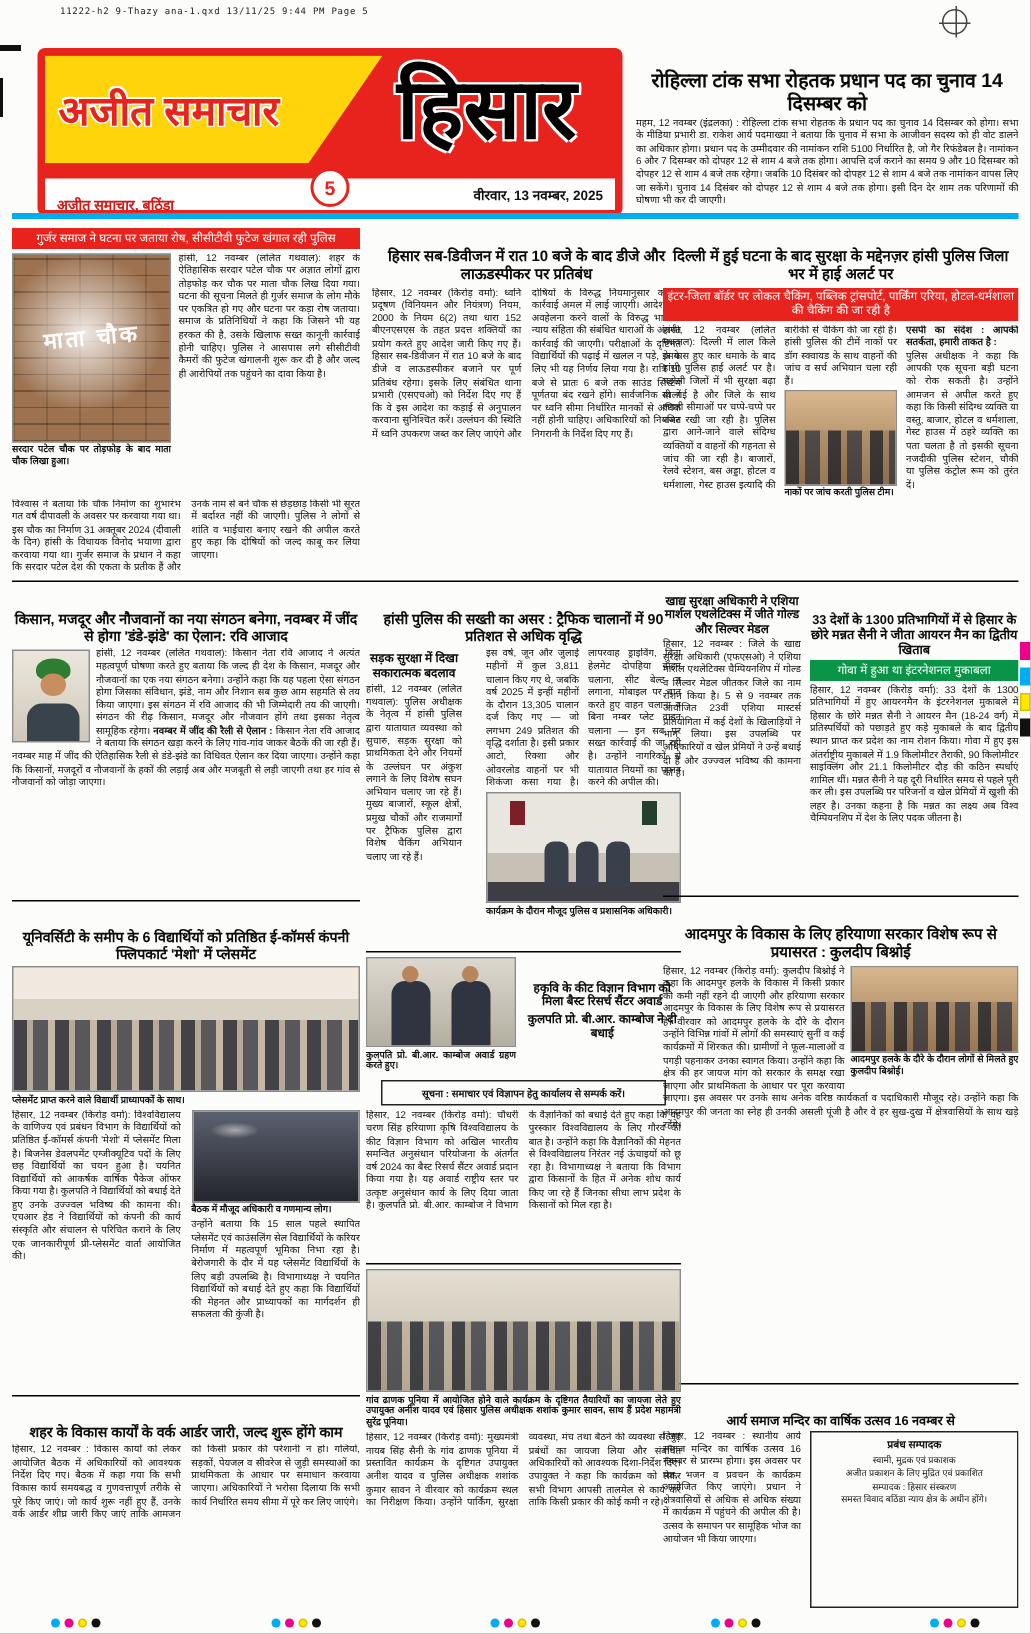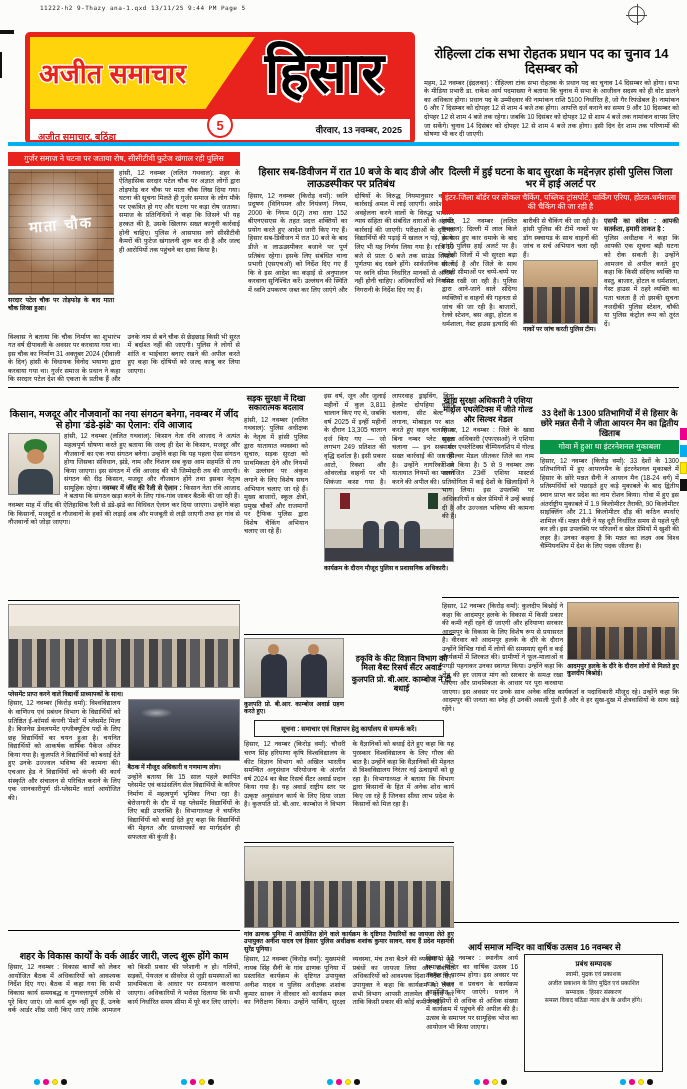--- a/index.html
+++ b/index.html
@@ -156,20 +156,21 @@
         <span class="face"></span>
         <span class="torso"></span>
       </div>
       <span>हांसी, 12 नवम्बर (ललित गथवाल): किसान नेता रवि आजाद ने अत्यंत महत्वपूर्ण घोषणा करते हुए बताया कि जल्द ही देश के किसान, मजदूर और नौजवानों का एक नया संगठन बनेगा। उन्होंने कहा कि यह पहला ऐसा संगठन होगा जिसका संविधान, झंडे, नाम और निशान सब कुछ आम सहमति से तय किया जाएगा। इस संगठन में रवि आजाद की भी जिम्मेदारी तय की जाएगी। संगठन की रीढ़ किसान, मजदूर और नौजवान होंगे तथा इसका नेतृत्व सामूहिक रहेगा।</span>
       <span class="boldnote">नवम्बर में जींद की रैली से ऐलान :</span>
       <span>किसान नेता रवि आजाद ने बताया कि संगठन खड़ा करने के लिए गांव-गांव जाकर बैठकें की जा रही हैं। नवम्बर माह में जींद की ऐतिहासिक रैली से डंडे-झंडे का विधिवत ऐलान कर दिया जाएगा। उन्होंने कहा कि किसानों, मजदूरों व नौजवानों के हकों की लड़ाई अब और मजबूती से लड़ी जाएगी तथा हर गांव से नौजवानों को जोड़ा जाएगा।</span>
     </div>
   </div>
 
   <div class="abs clip" style="left:244px;top:392px;width:210px;height:240px;">
+    <h2 class="hl f95">हांसी पुलिस की सख्ती का असर : ट्रैफिक चालानों में 90 प्रतिशत से अधिक वृद्धि</h2>
     <div style="display:flex;gap:16px;">
       <div style="width:64px;flex:none;">
         <div class="hl f8" style="margin:2px 0 3px 0;">सड़क सुरक्षा में दिखा सकारात्मक बदलाव</div>
         <p class="btxt clip" style="margin:0;height:178px;">हांसी, 12 नवम्बर (ललित गथवाल): पुलिस अधीक्षक के नेतृत्व में हांसी पुलिस द्वारा यातायात व्यवस्था को सुचारु, सड़क सुरक्षा को प्राथमिकता देने और नियमों के उल्लंघन पर अंकुश लगाने के लिए विशेष सघन अभियान चलाए जा रहे हैं। मुख्य बाजारों, स्कूल क्षेत्रों, प्रमुख चौकों और राजमार्गों पर ट्रैफिक पुलिस द्वारा विशेष चैकिंग अभियान चलाए जा रहे हैं।</p>
       </div>
       <div style="flex:1;">
         <p class="btxt clip" style="margin:0;height:96px;column-count:2;column-gap:6px;">इस वर्ष, जून और जुलाई महीनों में कुल 3,811 चालान किए गए थे, जबकि वर्ष 2025 में इन्हीं महीनों के दौरान 13,305 चालान दर्ज किए गए — जो लगभग 249 प्रतिशत की वृद्धि दर्शाता है। इसी प्रकार आटो, रिक्शा और ओवरलोड वाहनों पर भी शिकंजा कसा गया है। लापरवाह ड्राइविंग, बिना हेलमेट दोपहिया वाहन चलाना, सीट बेल्ट न लगाना, मोबाइल पर बात करते हुए वाहन चलाना व बिना नम्बर प्लेट वाहन चलाना — इन सब पर सख्त कार्रवाई की जा रही है। उन्होंने नागरिकों से यातायात नियमों का पालन करने की अपील की।</p>
         <figure>
           <div class="photo ph-stage" style="width:100%;height:74px;">
             <span class="flag l"></span>
@@ -193,20 +194,21 @@
     <h2 class="hl f85">33 देशों के 1300 प्रतिभागियों में से हिसार के छोरे मन्नत सैनी ने जीता आयरन मैन का द्वितीय खिताब</h2>
     <div class="band band-green">गोवा में हुआ था इंटरनेशनल मुकाबला</div>
     <p class="btxt" style="margin:0;">हिसार, 12 नवम्बर (किरोड़ वर्मा): 33 देशों के 1300 प्रतिभागियों में हुए आयरनमैन के इंटरनेशनल मुकाबले में हिसार के छोरे मन्नत सैनी ने आयरन मैन (18-24 वर्ग) में प्रतिस्पर्धियों को पछाड़ते हुए कड़े मुकाबले के बाद द्वितीय स्थान प्राप्त कर प्रदेश का नाम रोशन किया। गोवा में हुए इस अंतर्राष्ट्रीय मुकाबले में 1.9 किलोमीटर तैराकी, 90 किलोमीटर साइक्लिंग और 21.1 किलोमीटर दौड़ की कठिन स्पर्धाएं शामिल थीं। मन्नत सैनी ने यह दूरी निर्धारित समय से पहले पूरी कर ली। इस उपलब्धि पर परिजनों व खेल प्रेमियों में खुशी की लहर है। उनका कहना है कि मन्नत का लक्ष्य अब विश्व चैम्पियनशिप में देश के लिए पदक जीतना है।</p>
   </div>
 
   <div class="abs rule" style="left:8px;top:600px;width:232px;"></div>
   <div class="abs rule" style="left:244px;top:634px;width:210px;"></div>
   <div class="abs rule" style="left:442px;top:597px;width:237px;"></div>
 
   <div class="abs clip" style="left:8px;top:604px;width:232px;height:324px;">
+    <h2 class="hl f95">यूनिवर्सिटी के समीप के 6 विद्यार्थियों को प्रतिष्ठित ई-कॉमर्स कंपनी फ्लिपकार्ट 'मेशो' में प्लेसमेंट</h2>
     <figure>
       <div class="photo ph-group people" style="width:100%;height:84px;"></div>
       <figcaption class="cap">प्लेसमेंट प्राप्त करने वाले विद्यार्थी प्राध्यापकों के साथ।</figcaption>
     </figure>
     <div class="btxt cols2 clip" style="height:188px;">
       <p style="margin:0;">हिसार, 12 नवम्बर (किरोड़ वर्मा): विश्वविद्यालय के वाणिज्य एवं प्रबंधन विभाग के विद्यार्थियों को प्रतिष्ठित ई-कॉमर्स कंपनी 'मेशो' में प्लेसमेंट मिला है। बिजनेस डेवलपमेंट एग्जीक्यूटिव पदों के लिए छह विद्यार्थियों का चयन हुआ है। चयनित विद्यार्थियों को आकर्षक वार्षिक पैकेज ऑफर किया गया है। कुलपति ने विद्यार्थियों को बधाई देते हुए उनके उज्ज्वल भविष्य की कामना की। एचआर हेड ने विद्यार्थियों को कंपनी की कार्य संस्कृति और संचालन से परिचित कराने के लिए एक जानकारीपूर्ण प्री-प्लेसमेंट वार्ता आयोजित की।</p>
       <figure>
         <div class="photo ph-dark" style="width:100%;height:62px;"></div>
         <figcaption class="cap">बैठक में मौजूद अधिकारी व गणमान्य लोग।</figcaption>
       </figure>
@@ -226,20 +228,21 @@
       <div style="flex:1;">
         <h3 class="hl f8">हकृवि के कीट विज्ञान विभाग को मिला बैस्ट रिसर्च सैंटर अवार्ड</h3>
         <h4 class="hl f8" style="margin:2px 0;">कुलपति प्रो. बी.आर. काम्बोज ने दी बधाई</h4>
       </div>
     </div>
     <div class="notice">सूचना : समाचार एवं विज्ञापन हेतु कार्यालय से सम्पर्क करें।</div>
     <div class="btxt cols2 clip" style="height:104px;">हिसार, 12 नवम्बर (किरोड़ वर्मा): चौधरी चरण सिंह हरियाणा कृषि विश्वविद्यालय के कीट विज्ञान विभाग को अखिल भारतीय समन्वित अनुसंधान परियोजना के अंतर्गत वर्ष 2024 का बैस्ट रिसर्च सैंटर अवार्ड प्रदान किया गया है। यह अवार्ड राष्ट्रीय स्तर पर उत्कृष्ट अनुसंधान कार्य के लिए दिया जाता है। कुलपति प्रो. बी.आर. काम्बोज ने विभाग के वैज्ञानिकों को बधाई देते हुए कहा कि यह पुरस्कार विश्वविद्यालय के लिए गौरव की बात है। उन्होंने कहा कि वैज्ञानिकों की मेहनत से विश्वविद्यालय निरंतर नई ऊंचाइयों को छू रहा है। विभागाध्यक्ष ने बताया कि विभाग द्वारा किसानों के हित में अनेक शोध कार्य किए जा रहे हैं जिनका सीधा लाभ प्रदेश के किसानों को मिल रहा है।</div>
   </div>
 
   <div class="abs clip" style="left:442px;top:602px;width:237px;height:318px;">
+    <h2 class="hl f10">आदमपुर के विकास के लिए हरियाणा सरकार विशेष रूप से प्रयासरत : कुलदीप बिश्नोई</h2>
     <figure style="float:right;width:112px;margin:0 0 2px 4px;">
       <div class="photo ph-warm people" style="width:112px;height:58px;"></div>
       <figcaption class="cap">आदमपुर हलके के दौरे के दौरान लोगों से मिलते हुए कुलदीप बिश्नोई।</figcaption>
     </figure>
     <p class="btxt" style="margin:0;">हिसार, 12 नवम्बर (किरोड़ वर्मा): कुलदीप बिश्नोई ने कहा कि आदमपुर हलके के विकास में किसी प्रकार की कमी नहीं रहने दी जाएगी और हरियाणा सरकार आदमपुर के विकास के लिए विशेष रूप से प्रयासरत है। वीरवार को आदमपुर हलके के दौरे के दौरान उन्होंने विभिन्न गांवों में लोगों की समस्याएं सुनीं व कई कार्यक्रमों में शिरकत की। ग्रामीणों ने फूल-मालाओं व पगड़ी पहनाकर उनका स्वागत किया। उन्होंने कहा कि क्षेत्र की हर जायज मांग को सरकार के समक्ष रखा जाएगा और प्राथमिकता के आधार पर पूरा करवाया जाएगा। इस अवसर पर उनके साथ अनेक वरिष्ठ कार्यकर्ता व पदाधिकारी मौजूद रहे। उन्होंने कहा कि आदमपुर की जनता का स्नेह ही उनकी असली पूंजी है और वे हर सुख-दुख में क्षेत्रवासियों के साथ खड़े रहेंगे।</p>
   </div>
 
   <div class="abs rule" style="left:8px;top:930px;width:232px;"></div>
   <div class="abs rule" style="left:244px;top:842px;width:210px;"></div>
   <div class="abs rule" style="left:442px;top:922px;width:237px;"></div>
@@ -250,21 +253,21 @@
   </div>
 
   <div class="abs clip" style="left:244px;top:846px;width:210px;height:236px;">
     <figure>
       <div class="photo ph-out people" style="width:100%;height:82px;"></div>
       <figcaption class="cap">गांव ढाणक पूनिया में आयोजित होने वाले कार्यक्रम के दृष्टिगत तैयारियों का जायजा लेते हुए उपायुक्त अनीश यादव एवं हिसार पुलिस अधीक्षक शशांक कुमार सावन, साथ हैं प्रदेश महामंत्री सुरेंद्र पूनिया।</figcaption>
     </figure>
     <div class="btxt cols2 clip" style="height:116px;">हिसार, 12 नवम्बर (किरोड़ वर्मा): मुख्यमंत्री नायब सिंह सैनी के गांव ढाणक पूनिया में प्रस्तावित कार्यक्रम के दृष्टिगत उपायुक्त अनीश यादव व पुलिस अधीक्षक शशांक कुमार सावन ने वीरवार को कार्यक्रम स्थल का निरीक्षण किया। उन्होंने पार्किंग, सुरक्षा व्यवस्था, मंच तथा बैठने की व्यवस्था से जुड़े प्रबंधों का जायजा लिया और संबंधित अधिकारियों को आवश्यक दिशा-निर्देश दिए। उपायुक्त ने कहा कि कार्यक्रम को लेकर सभी विभाग आपसी तालमेल से कार्य करें ताकि किसी प्रकार की कोई कमी न रहे।</div>
   </div>
 
-  <div class="abs clip" style="left:426px;top:926px;width:237px;height:156px;">
+  <div class="abs clip" style="left:442px;top:926px;width:237px;height:156px;">
     <h3 class="hl f85">आर्य समाज मन्दिर का वार्षिक उत्सव 16 नवम्बर से</h3>
     <div style="display:flex;gap:6px;">
       <p class="btxt clip" style="margin:0;width:92px;flex:none;height:128px;">हिसार, 12 नवम्बर : स्थानीय आर्य समाज मन्दिर का वार्षिक उत्सव 16 नवम्बर से प्रारम्भ होगा। इस अवसर पर यज्ञ, भजन व प्रवचन के कार्यक्रम आयोजित किए जाएंगे। प्रधान ने क्षेत्रवासियों से अधिक से अधिक संख्या में कार्यक्रम में पहुंचने की अपील की है। उत्सव के समापन पर सामूहिक भोज का आयोजन भी किया जाएगा।</p>
       <div class="imprint" style="flex:1;height:118px;">
         <div class="t">प्रबंध सम्पादक</div>
         <div>स्वामी, मुद्रक एवं प्रकाशक</div>
         <div>अजीत प्रकाशन के लिए मुद्रित एवं प्रकाशित</div>
         <div>सम्पादक : हिसार संस्करण</div>
         <div>समस्त विवाद बठिंडा न्याय क्षेत्र के अधीन होंगे।</div>
       </div>

